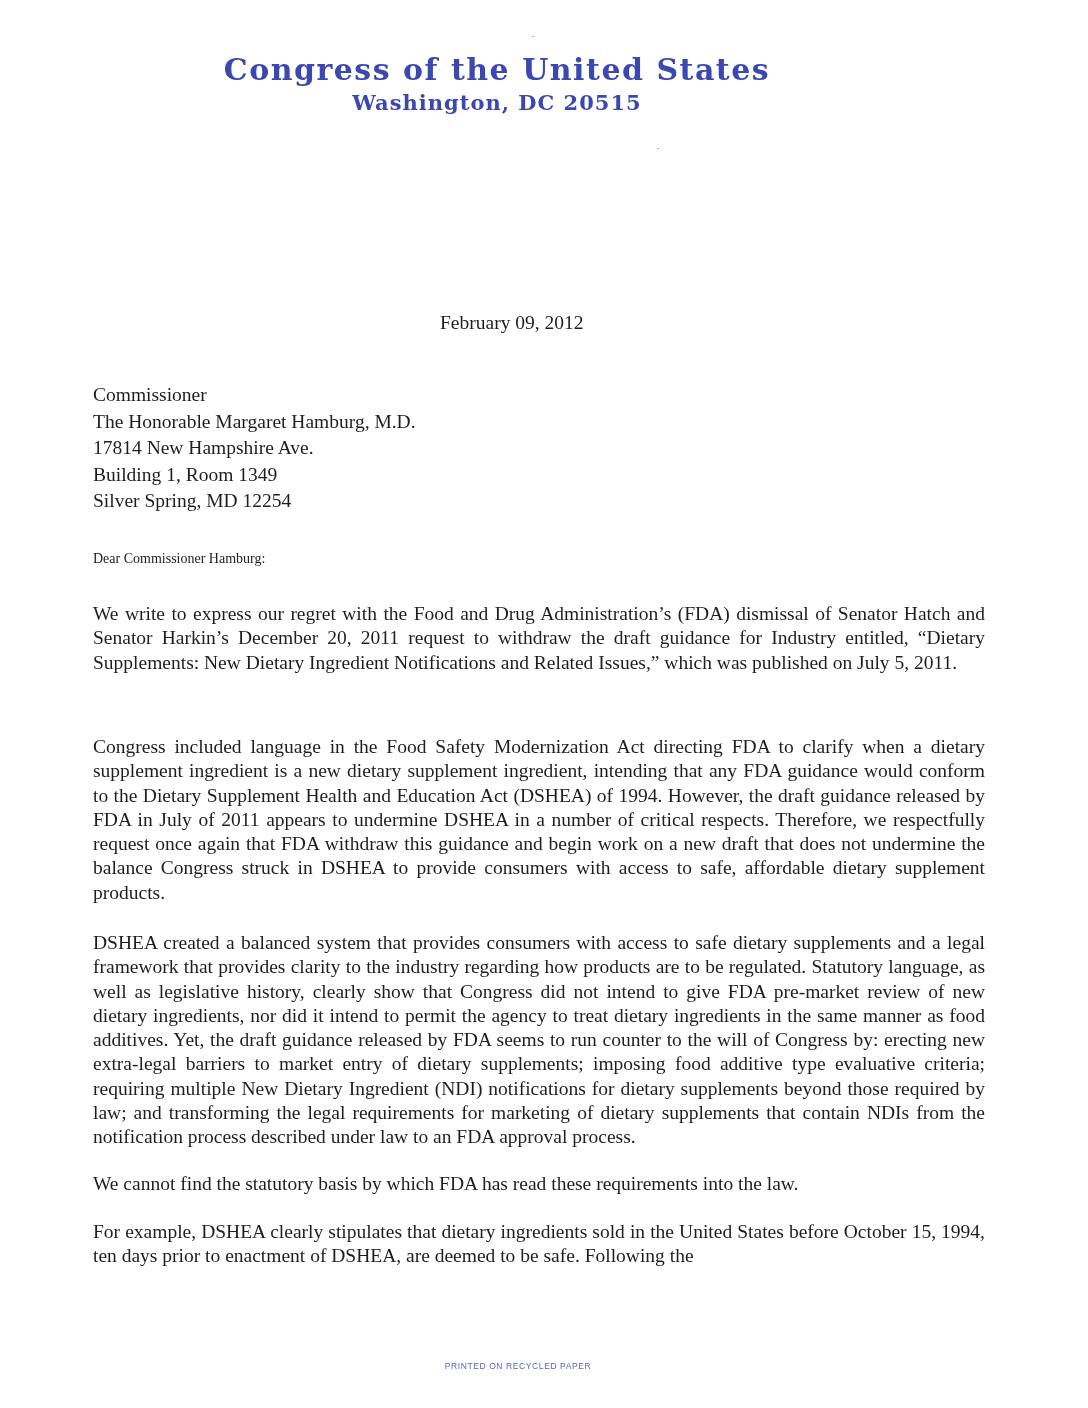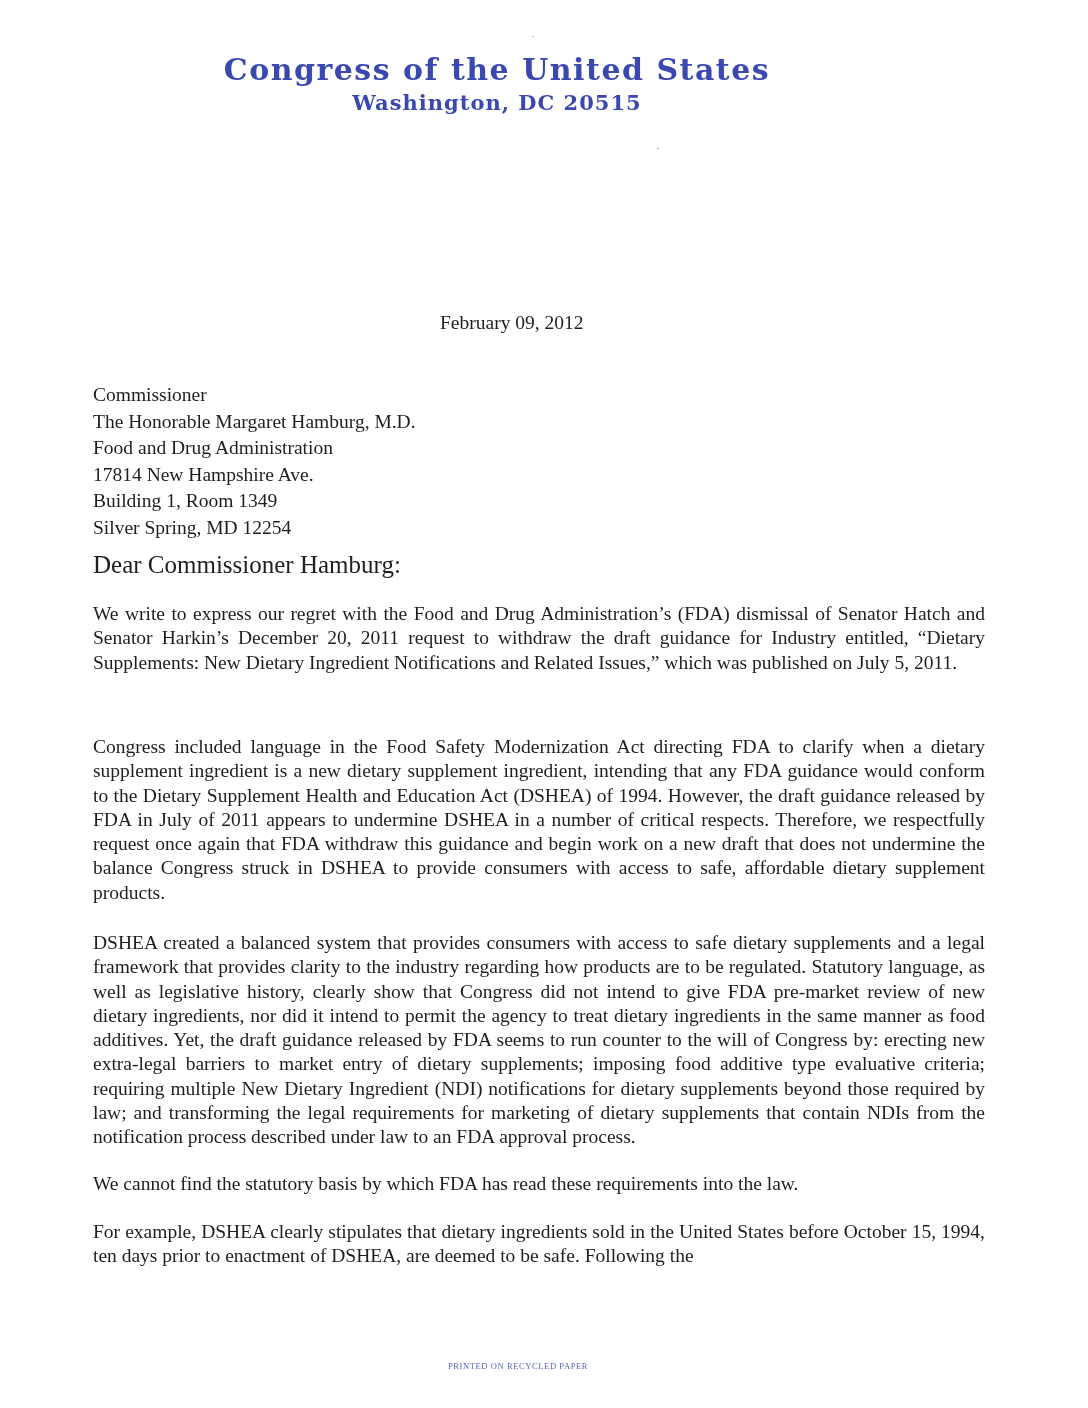--- a/index.html
+++ b/index.html
@@ -48,42 +48,42 @@
       top: 382px;
       left: 93px;
       font-size: 19.5px;
       line-height: 26.5px;
     }
     .address div { white-space: nowrap; }
     .salutation {
       position: absolute;
       top: 551px;
       left: 93px;
-      font-size: 25px;
+      font-size: 14px;
     }
     .body-text {
       position: absolute;
       left: 93px;
       width: 892px;
       font-size: 19.5px;
       line-height: 24.3px;
       text-align: justify;
     }
     .p1 { top: 602px; }
     .p2 { top: 735px; }
     .p3 { top: 931px; }
     .p4 { top: 1172px; }
     .p5 { top: 1220px; }
     .footer {
       position: absolute;
       top: 1361px;
       left: 0;
       width: 1004px;
       text-align: center;
-      font-family: Liberation Serif, serif;
+      font-family: Liberation Sans, sans-serif;
       font-size: 8.5px;
       letter-spacing: 0.6px;
       color: #5a64b8;
       padding-left: 32px;
       box-sizing: border-box;
     }
     .speck {
       position: absolute;
       width: 2px;
       height: 1px;
@@ -99,21 +99,20 @@
 </div>
 
 <span class="speck" style="top:148px; left:657px;"></span>
 <span class="speck" style="top:36px; left:532px;"></span>
 
 <div class="date">February 09, 2012</div>
 
 <div class="address">
   <div>Commissioner</div>
   <div>The Honorable Margaret Hamburg, M.D.</div>
-  <div>Food and Drug Administration</div>
   <div>17814 New Hampshire Ave.</div>
   <div>Building 1, Room 1349</div>
   <div>Silver Spring, MD 12254</div>
 </div>
 
 <div class="salutation">Dear Commissioner Hamburg:</div>
 
 <p class="body-text p1" style="margin:0;">We write to express our regret with the Food and Drug Administration’s (FDA) dismissal of Senator Hatch and Senator Harkin’s December 20, 2011 request to withdraw the draft guidance for Industry entitled, “Dietary Supplements: New Dietary Ingredient Notifications and Related Issues,” which was published on July 5, 2011.</p>
 <p class="body-text p2" style="margin:0;">Congress included language in the Food Safety Modernization Act directing FDA to clarify when a dietary supplement ingredient is a new dietary supplement ingredient, intending that any FDA guidance would conform to the Dietary Supplement Health and Education Act (DSHEA) of 1994. However, the draft guidance released by FDA in July of 2011 appears to undermine DSHEA in a number of critical respects. Therefore, we respectfully request once again that FDA withdraw this guidance and begin work on a new draft that does not undermine the balance Congress struck in DSHEA to provide consumers with access to safe, affordable dietary supplement products.</p>
 <p class="body-text p3" style="margin:0;">DSHEA created a balanced system that provides consumers with access to safe dietary supplements and a legal framework that provides clarity to the industry regarding how products are to be regulated. Statutory language, as well as legislative history, clearly show that Congress did not intend to give FDA pre-market review of new dietary ingredients, nor did it intend to permit the agency to treat dietary ingredients in the same manner as food additives. Yet, the draft guidance released by FDA seems to run counter to the will of Congress by: erecting new extra-legal barriers to market entry of dietary supplements; imposing food additive type evaluative criteria; requiring multiple New Dietary Ingredient (NDI) notifications for dietary supplements beyond those required by law; and transforming the legal requirements for marketing of dietary supplements that contain NDIs from the notification process described under law to an FDA approval process.</p>

